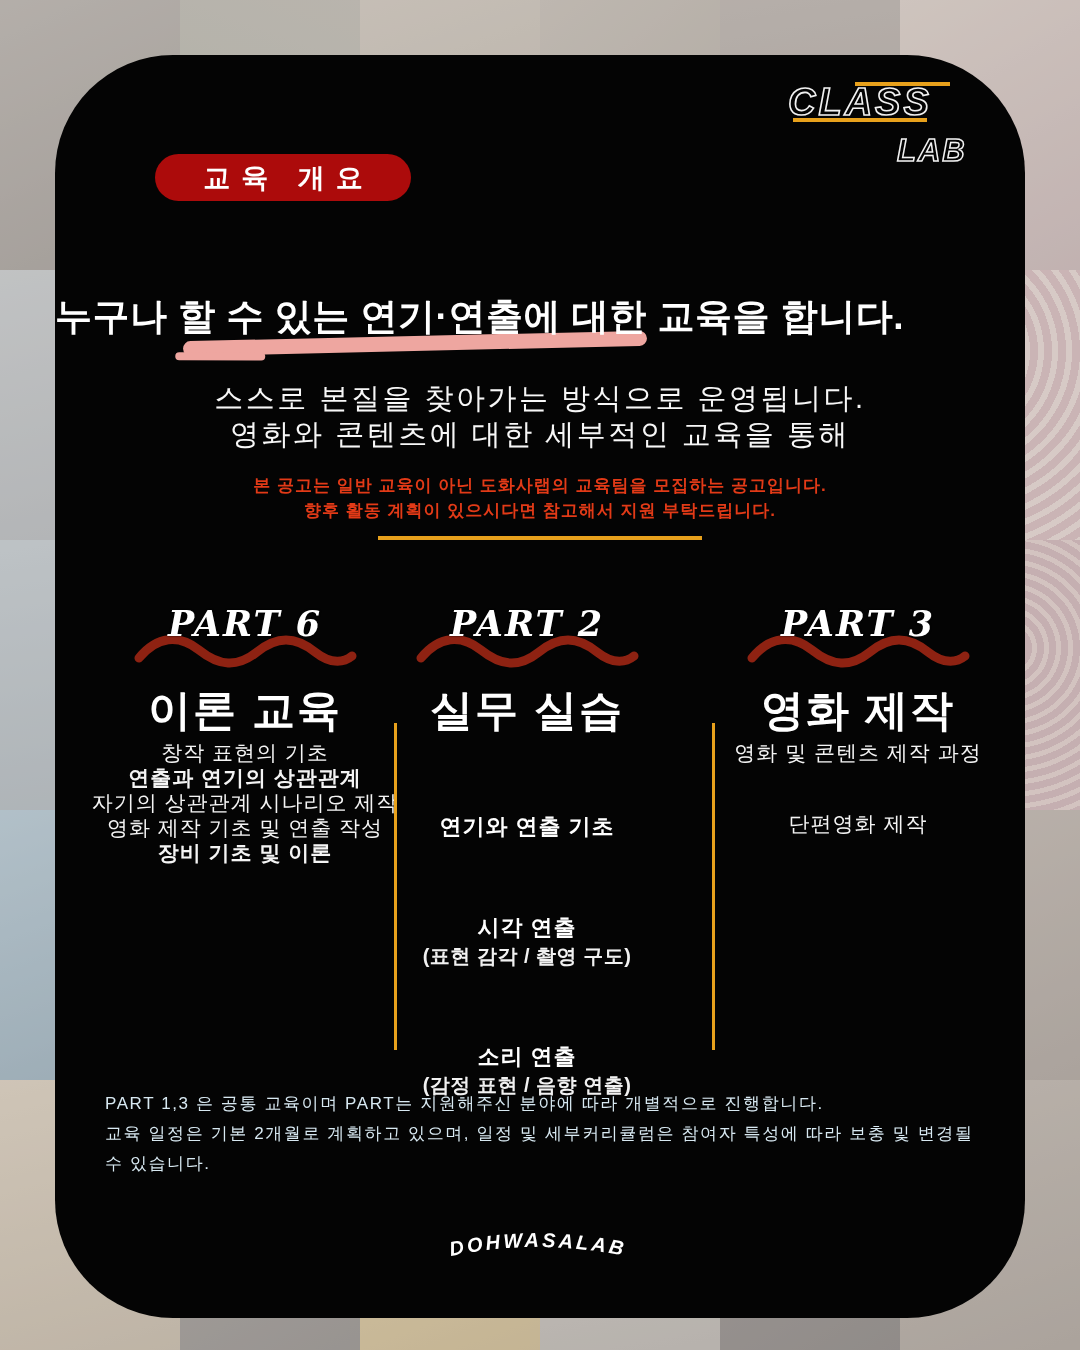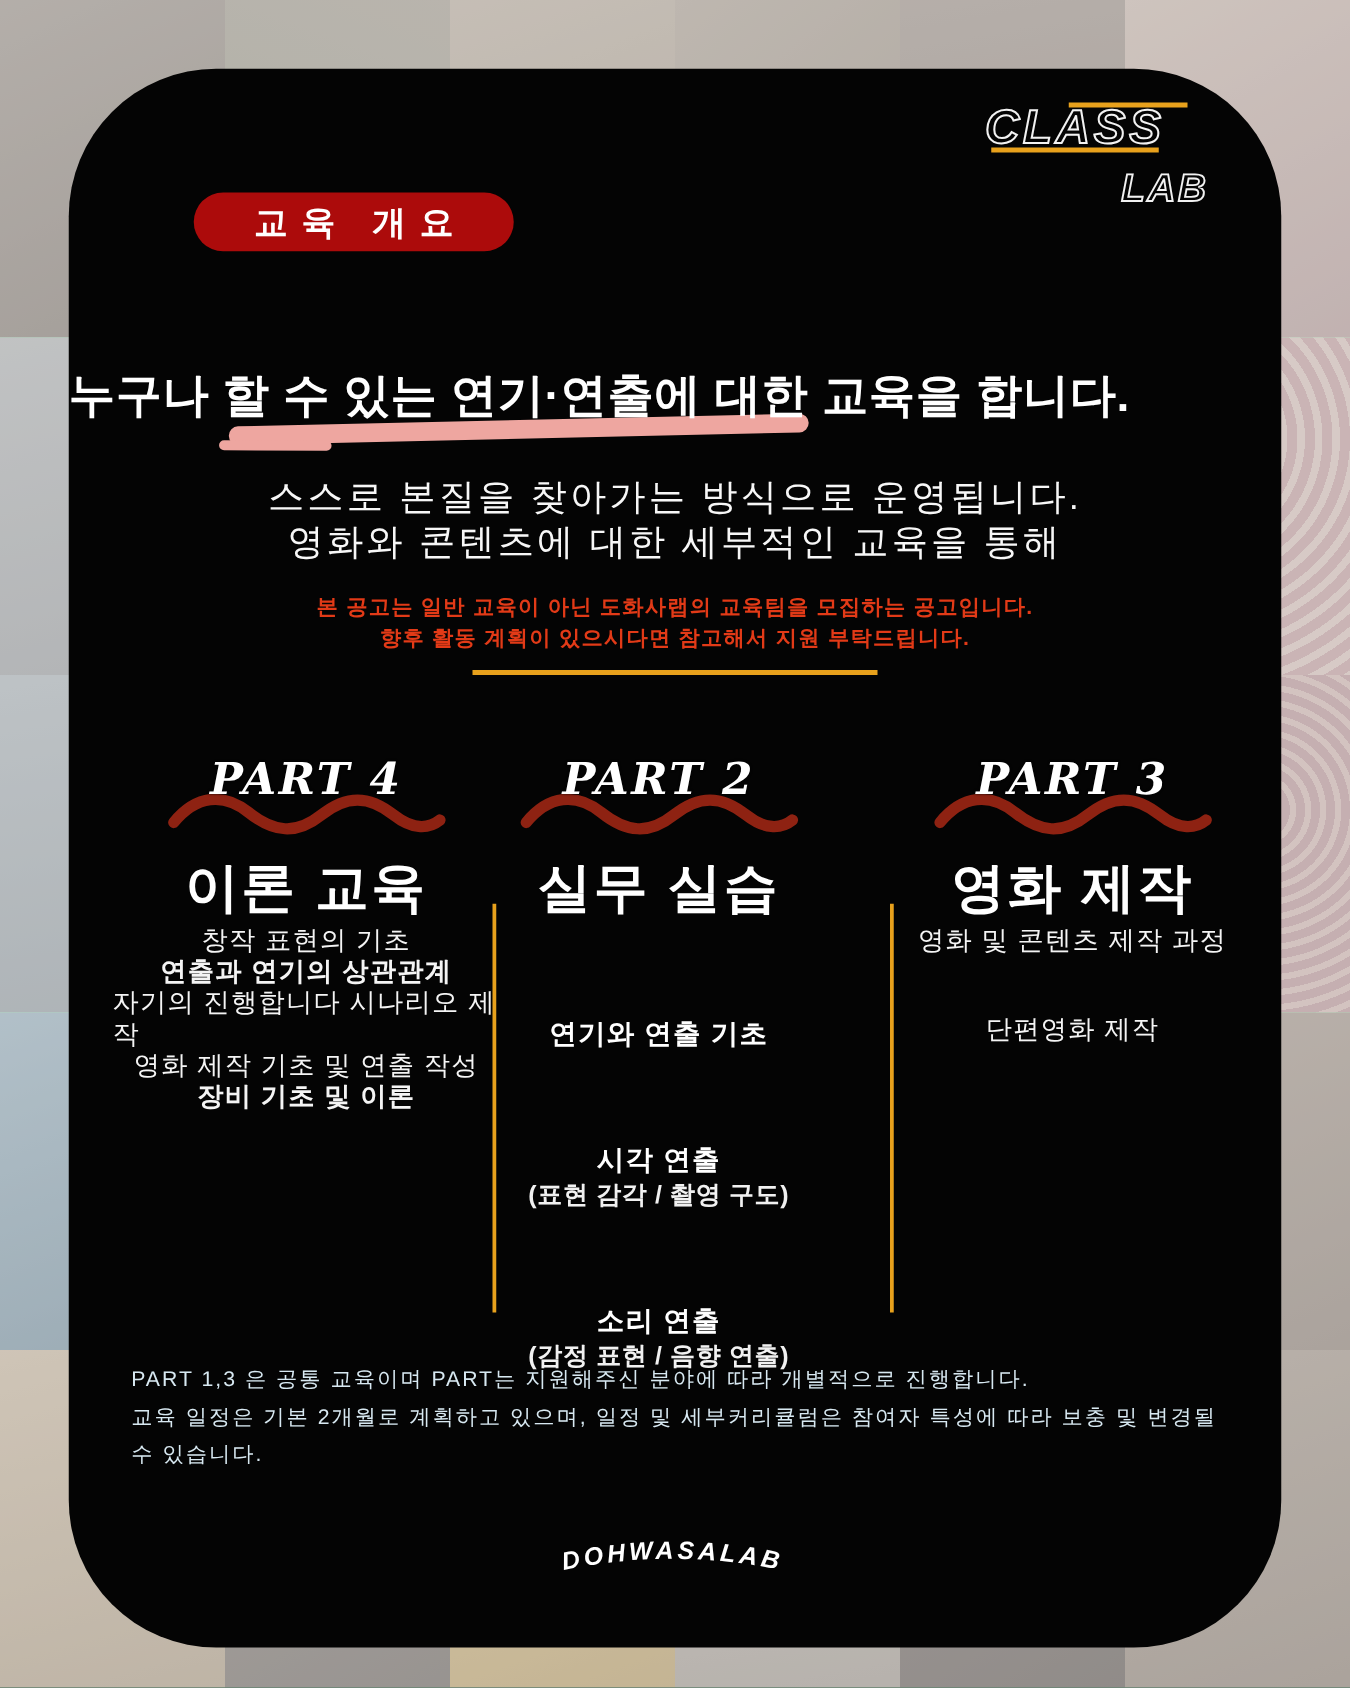--- a/index.html
+++ b/index.html
@@ -1,19 +1,19 @@
 <!DOCTYPE html>
 <html style="--badge-red: #ac0b0b; --notice-red: #e23a17; --accent-orange: #e8a11c; --wave-red: #8e2212; --underline-pink: #eea6a0; --note-blue: #d8e9f2;"><head>
 <meta charset="utf-8">
 <style>
   html,body{margin:0;padding:0;background:#888;}
   .poster{
     position:relative;width:1080px;height:1350px;overflow:hidden;
     font-family:"Liberation Sans","DejaVu Sans",sans-serif;
-    background:#86efac;
+    background:#f97316;
   }
   
   .collage{position:absolute;inset:0;display:grid;
     grid-template-columns:repeat(6,1fr);grid-template-rows:repeat(5,1fr);}
   .collage div{width:100%;height:100%;}
   .t1{background:linear-gradient(155deg,#8a847d,#6d6761);}
   .t2{background:linear-gradient(200deg,#938d83,#7e8a78);}
   .t3{background:linear-gradient(160deg,#a89f92,#8f8679);}
   .t4{background:linear-gradient(140deg,#9b9388,#82796e);}
   .t5{background:linear-gradient(170deg,#8d847d,#756d66);}
@@ -165,28 +165,28 @@
       <div>스스로 본질을 찾아가는 방식으로 운영됩니다.</div>
       <div>영화와 콘텐츠에 대한 세부적인 교육을 통해</div>
     </div>
     <div class="notice">
       <div>본 공고는 일반 교육이 아닌 도화사랩의 교육팀을 모집하는 공고입니다.</div>
       <div>향후 활동 계획이 있으시다면 참고해서 지원 부탁드립니다.</div>
     </div>
     <div class="divider-h"></div>
 
     <div class="col col-1">
-      <div class="part-label">PART 4</div>
+      <div class="part-label">PART 6</div>
       <svg class="wave" width="232" height="46" viewBox="0 0 232 46">
         <path d="M10,30 C28,8 50,6 70,22 C90,38 108,40 128,24 C148,8 166,8 186,24 C200,35 213,36 223,28" fill="none" stroke="#8e2212" stroke-width="9" stroke-linecap="round"></path>
       </svg>
       <div class="part-title">이론 교육</div>
       <div class="item">창작 표현의 기초</div>
       <div class="item strong">연출과 연기의 상관관계</div>
-      <div class="item">자기의 진행합니다 시나리오 제작</div>
+      <div class="item">자기의 상관관계 시나리오 제작</div>
       <div class="item">영화 제작 기초 및 연출 작성</div>
       <div class="item strong">장비 기초 및 이론</div>
     </div>
 
     <div class="col col-2">
       <div class="part-label">PART 2</div>
       <svg class="wave" width="232" height="46" viewBox="0 0 232 46">
         <path d="M10,30 C28,8 50,6 70,22 C90,38 108,40 128,24 C148,8 166,8 186,24 C200,35 213,36 223,28" fill="none" stroke="#8e2212" stroke-width="9" stroke-linecap="round"></path>
       </svg>
       <div class="part-title">실무 실습</div>

